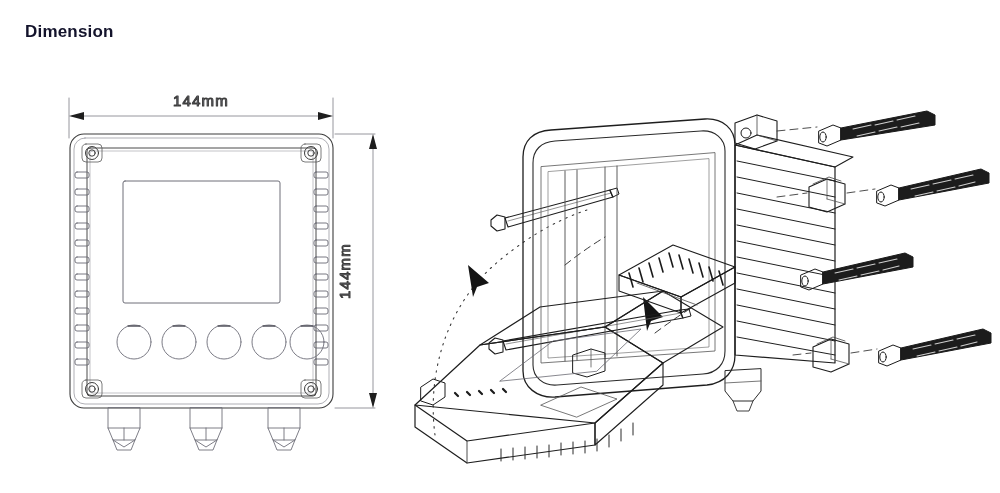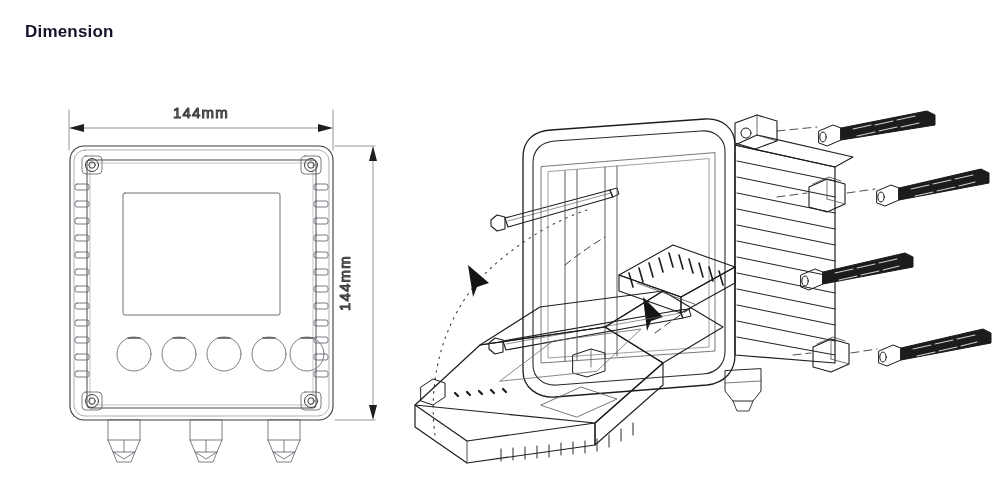--- a/index.html
+++ b/index.html
@@ -30,21 +30,21 @@
     font-weight: bold;
     letter-spacing: 0.2px;
     color: #13132b;
     font-family: "Liberation Sans", sans-serif;
   }
   .fig {
     position: absolute;
   }
   #front-view-figure {
     left: 30px;
-    top: 88px;
+    top: 76px;
     width: 400px;
     height: 400px;
   }
   #iso-view-figure {
     left: 405px;
     top: 105px;
     width: 600px;
     height: 388px;
   }
   svg { display: block; overflow: visible; }

